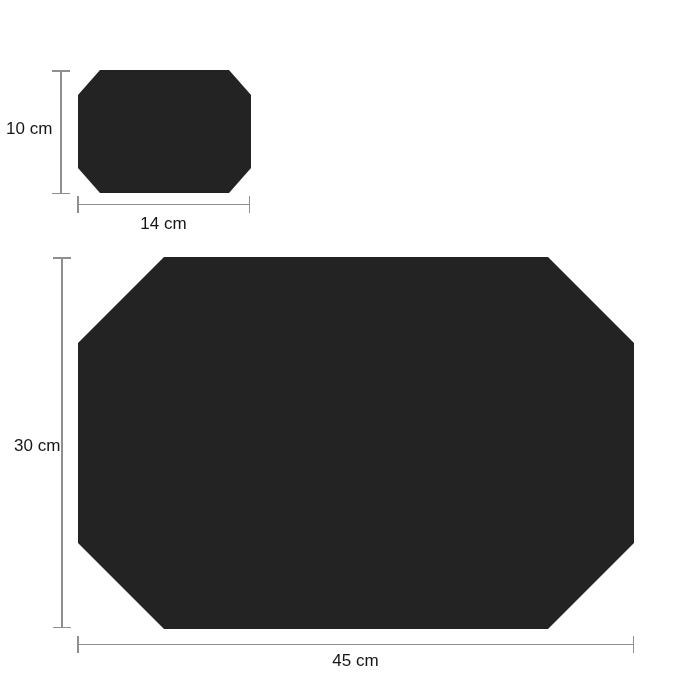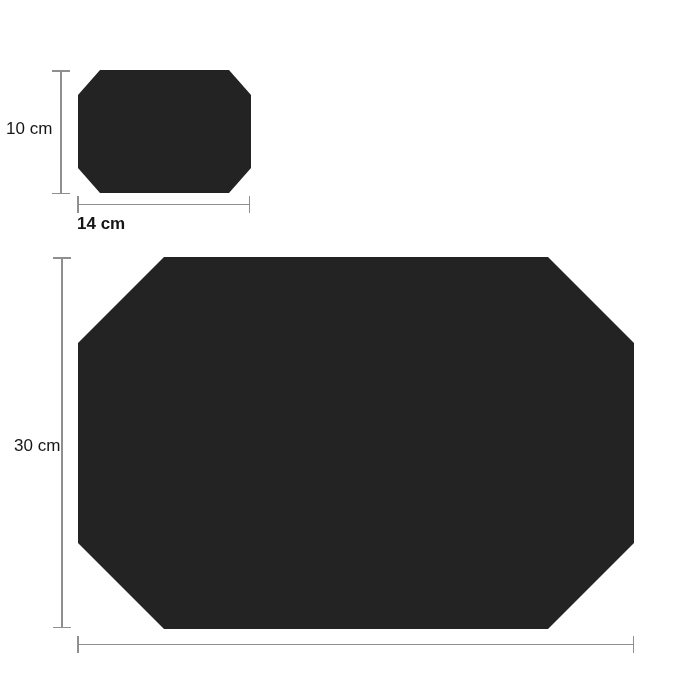--- a/index.html
+++ b/index.html
@@ -49,21 +49,21 @@
   .dim.h.small{left:71px;top:196px;width:173px;}
   .dim.h.large{left:71px;top:636px;width:557px;}
 
   .dim-label{
     position:absolute;
     font-size:17px;line-height:20px;
     color:var(--label-text);
     white-space:nowrap;
   }
   .dim-label.height-small{left:0;top:119px;width:43px;text-align:right;}
-  .dim-label.width-small{left:71px;top:214px;width:173px;text-align:left;font-weight:bold;}
+  .dim-label.width-small{left:71px;top:214px;width:173px;text-align:center;}
   .dim-label.height-large{left:0;top:436px;width:43px;text-align:right;padding-left:8px;}
   .dim-label.width-large{left:71px;top:651px;width:557px;text-align:center;}
 </style>
 </head>
 <body>
 
 <div class="canvas">
 
   <div class="octagon small"></div>
 
@@ -88,14 +88,15 @@
     <span class="line"></span>
     <span class="cap b"></span>
   </div>
   <div class="dim h large">
     <span class="cap a"></span>
     <span class="line"></span>
     <span class="cap b"></span>
   </div>
 
   <div class="dim-label height-large">30 cm</div>
+  <div class="dim-label width-large">45 cm</div>
 
 </div>
 
 </body></html>

